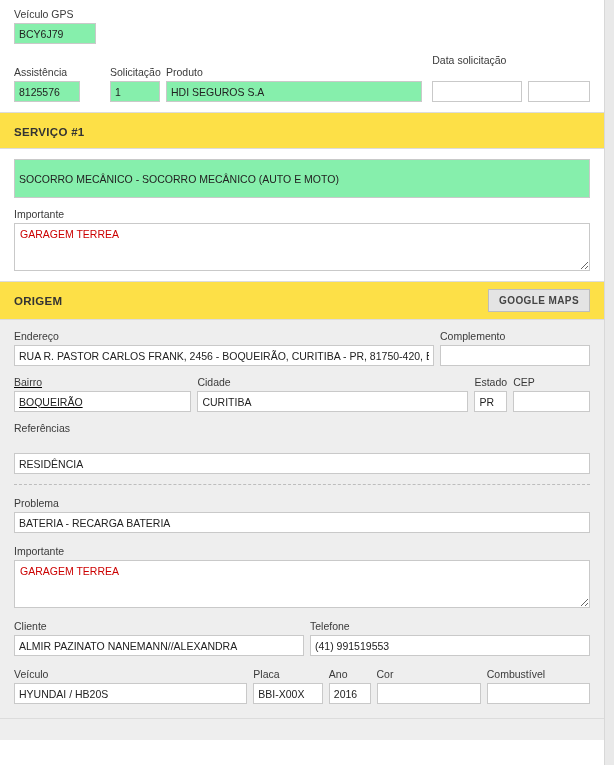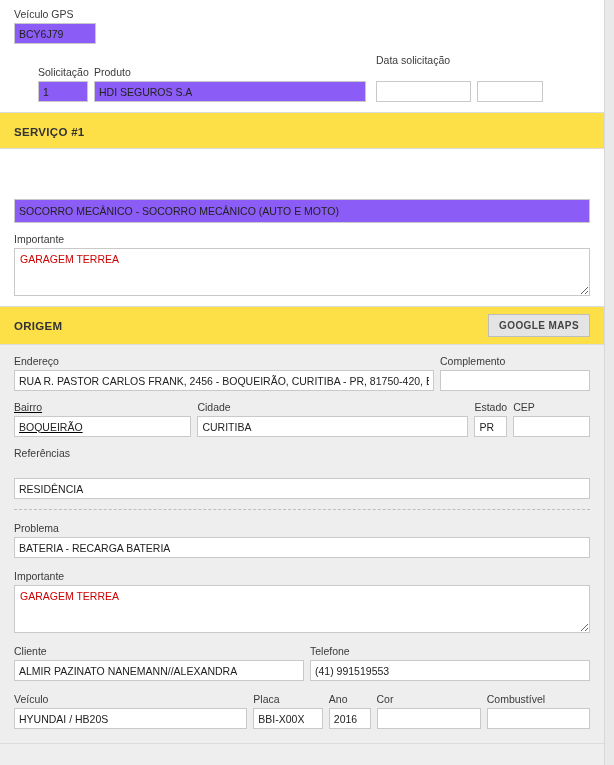--- a/index.html
+++ b/index.html
@@ -29,21 +29,21 @@
   }
   .field-label {
     font-size: 10.5px;
     color: #3a3a3a;
     margin-bottom: 2px;
     display: block;
     line-height: 13px;
   }
   .inp {
     border: 1px solid #c9c9c9;
-    background: #8b5cf6;
+    background: #86efac;
     height: 21px;
     font-size: 10.5px;
     color: #222;
     padding: 0 4px;
     line-height: 19px;
     font-family: "Liberation Sans", sans-serif;
     width: 100%;
     display: block;
     border-radius: 0;
   }
@@ -111,20 +111,24 @@
 
   <div class="content">
 
     <div class="block-top">
       <div class="cell" style="width:82px;">
         <span class="field-label">Veículo GPS</span>
         <input class="inp" value="BCY6J79" style="">
       </div>
 
       <div class="row" style="margin-top:10px;">
+        <div class="cell" style="width:70px;">
+          <span class="field-label">Assistência</span>
+          <input class="inp" value="8125576" style="">
+        </div>
         <div class="cell" style="width:50px;margin-left:24px;">
           <span class="field-label">Solicitação</span>
           <input class="inp" value="1" style="">
         </div>
         <div class="cell" style="width:272px;">
           <span class="field-label">Produto</span>
           <input class="inp" value="HDI SEGUROS S.A" style="">
         </div>
         <div class="cell" style="width:95px;margin-left:4px;gap:12px;">
           <span class="field-label">Data solicitação</span>
@@ -136,21 +140,21 @@
         </div>
       </div>
     </div>
 
     <div class="sect-band">
       <span class="sect-title">SERVIÇO #1</span>
     </div>
 
     <div class="block-pad">
       <div class="cell" style="width:576px;">
-        <input class="inp" style="height: 24px; margin-top: 40px;" value="SOCORRO MECÂNICO - SOCORRO MECÂNICO (AUTO E MOTO)">
+        <input class="inp" style="height: 39px;" value="SOCORRO MECÂNICO - SOCORRO MECÂNICO (AUTO E MOTO)">
       </div>
       <div class="cell" style="width:576px;margin-top:10px;">
         <span class="field-label">Importante</span>
         <textarea class="ta" style="">GARAGEM TERREA</textarea>
       </div>
     </div>
 
     <div class="sect-band" style="padding-top:7px;padding-bottom:7px;">
       <div class="origem-head" style="width:576px;">
         <span class="sect-title">ORIGEM</span>

